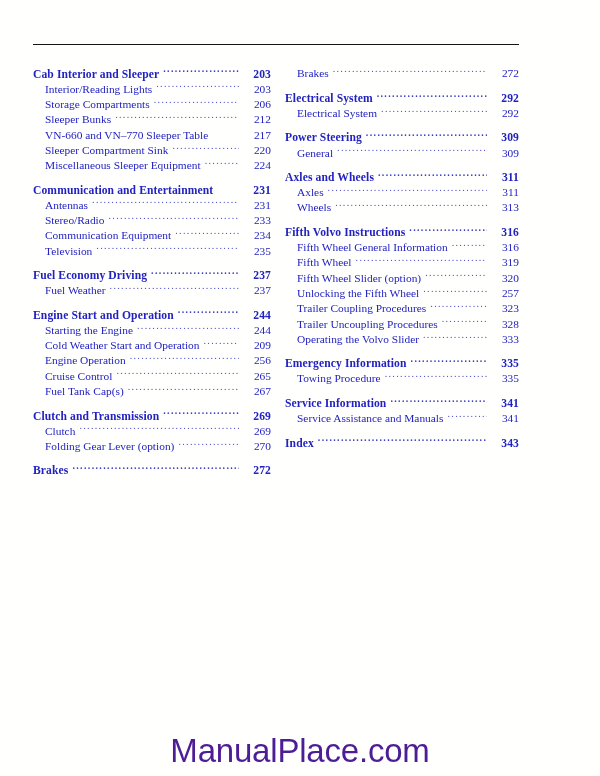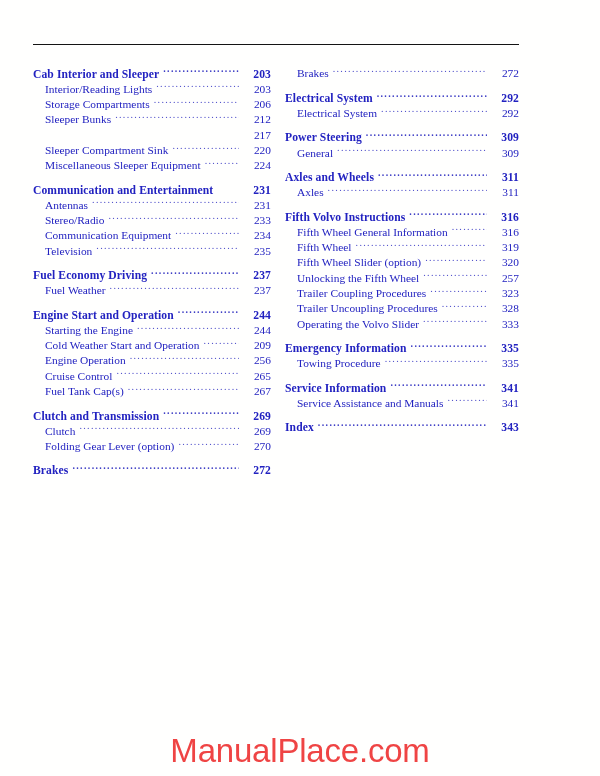--- a/index.html
+++ b/index.html
@@ -102,21 +102,21 @@
   
   .watermark {
     position: absolute;
     left: 0;
     top: 732px;
     width: 600px;
     text-align: center;
     font-family: "Liberation Sans", "DejaVu Sans", sans-serif;
     font-size: 33px;
     font-weight: 400;
-    color: #ef4444;
+    color: #4c1d95;
     letter-spacing: -0.2px;
   }
 </style>
 </head>
 <body>
 
 <div id="page">
 
   <div class="top-rule"></div>
 
@@ -136,20 +136,21 @@
           <span class="label">Storage Compartments</span>
           <span class="leader"></span>
           <span class="page">206</span>
         </div>
         <div class="entry sub">
           <span class="label">Sleeper Bunks</span>
           <span class="leader"></span>
           <span class="page">212</span>
         </div>
         <div class="entry sub">
+          <span class="label">VN-660 and VN–770 Sleeper Table</span>
           <span class="leader" style="visibility: hidden;"></span>
           <span class="page">217</span>
         </div>
         <div class="entry sub">
           <span class="label">Sleeper Compartment Sink</span>
           <span class="leader"></span>
           <span class="page">220</span>
         </div>
         <div class="entry sub">
           <span class="label">Miscellaneous Sleeper Equipment</span>
@@ -271,20 +272,25 @@
         <div class="entry section">
           <span class="label">Axles and Wheels</span>
           <span class="leader"></span>
           <span class="page">311</span>
         </div>
         <div class="entry sub">
           <span class="label">Axles</span>
           <span class="leader"></span>
           <span class="page">311</span>
         </div>
+        <div class="entry sub">
+          <span class="label">Wheels</span>
+          <span class="leader"></span>
+          <span class="page">313</span>
+        </div>
         <div class="entry section">
           <span class="label">Fifth Volvo Instructions</span>
           <span class="leader"></span>
           <span class="page">316</span>
         </div>
         <div class="entry sub">
           <span class="label">Fifth Wheel General Information</span>
           <span class="leader"></span>
           <span class="page">316</span>
         </div>

